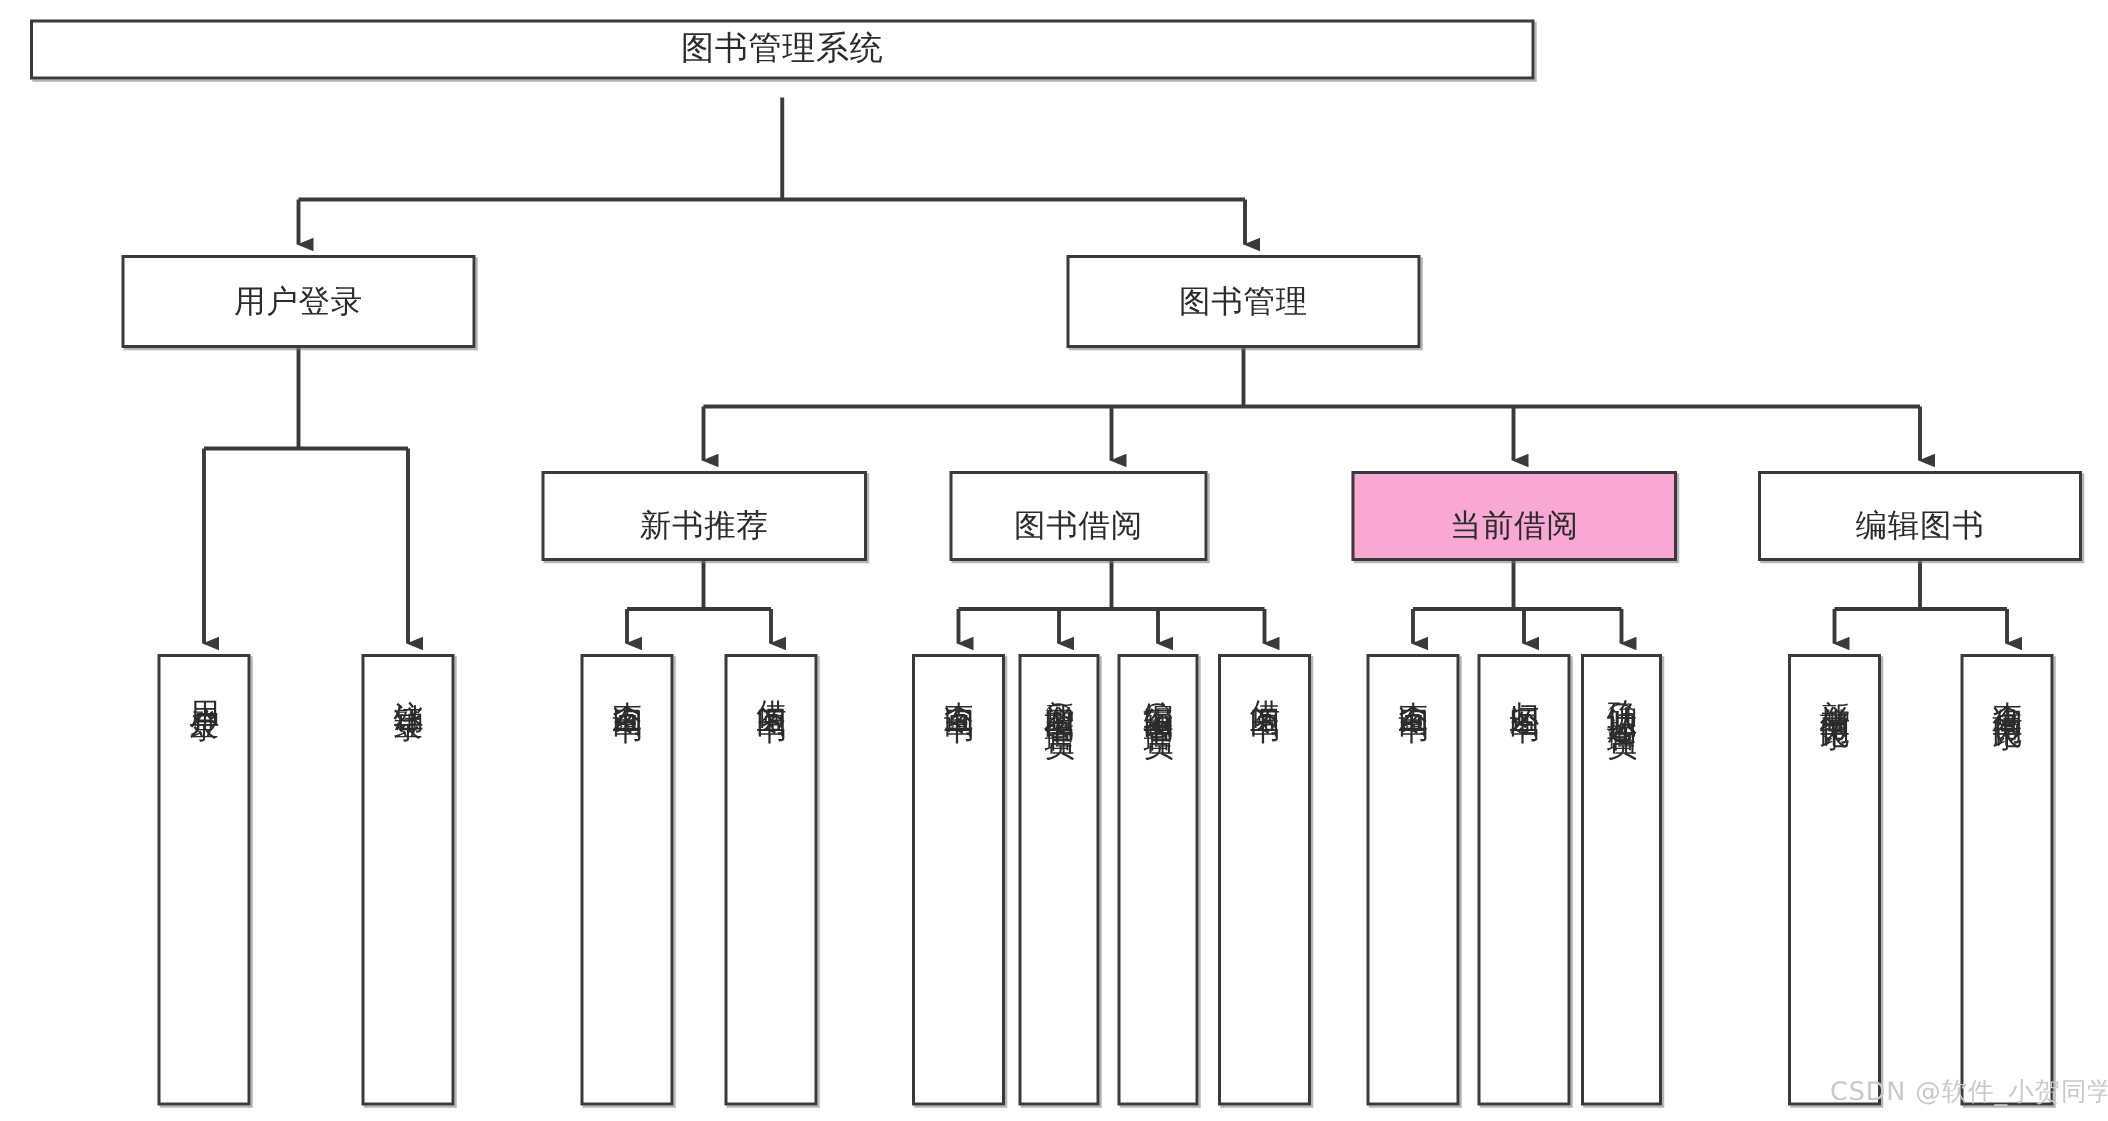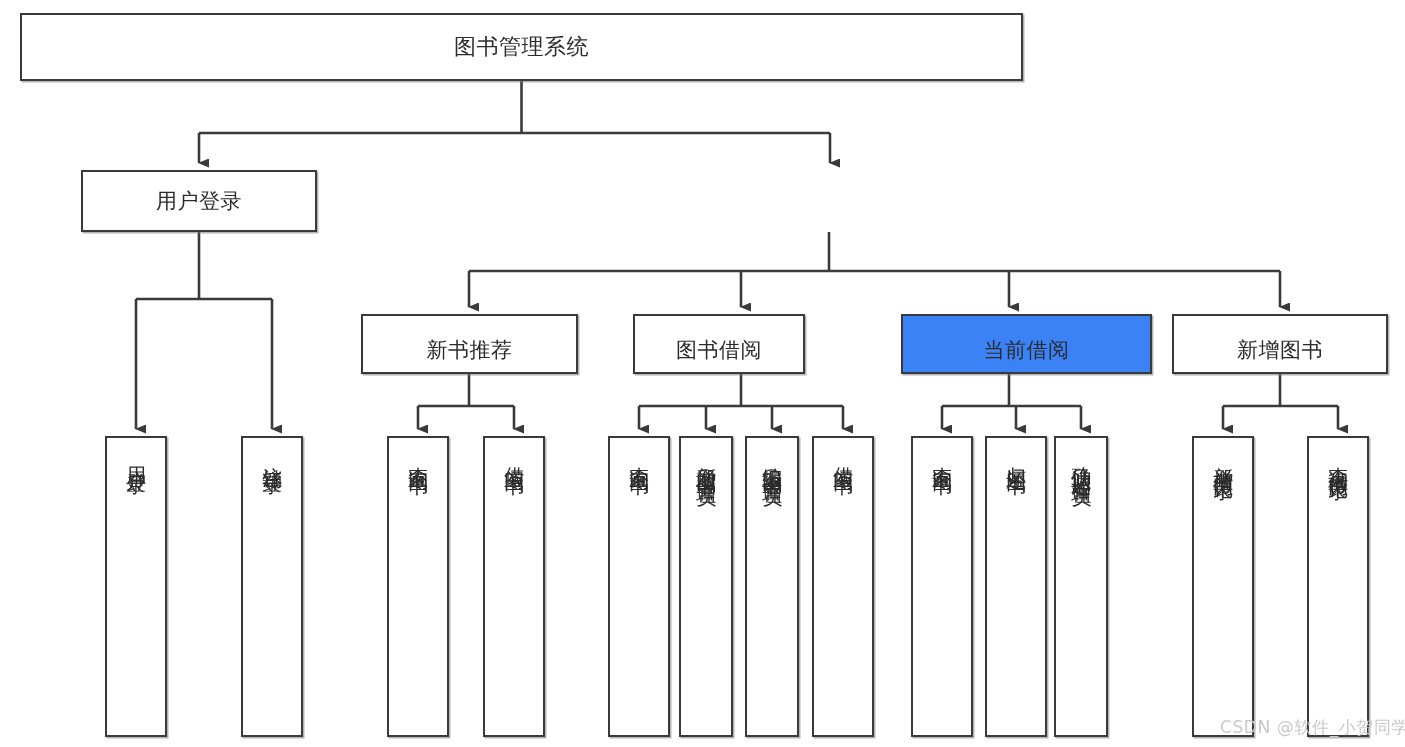--- a/index.html
+++ b/index.html
@@ -118,39 +118,42 @@
       <path d="M 1016 406 L 1016 429" marker-end="url(#arrowhead)"></path>
       <path d="M 1081 406 L 1081 429" marker-end="url(#arrowhead)"></path>
 
       <path d="M 1280 374 L 1280 406"></path>
       <path d="M 1223 406 L 1338 406"></path>
       <path d="M 1223 406 L 1223 429" marker-end="url(#arrowhead)"></path>
       <path d="M 1338 406 L 1338 429" marker-end="url(#arrowhead)"></path>
     </g>
   </svg>
 
-  <div class="node root" style="left: 20px; top: 13px; width: 1003px; height: 68px; border-color: rgb(58, 58, 58); background: rgb(255, 255, 255);">
+  <div class="node root" style="left: 20px; top: 13px; width: 1003px; height: 40px; border-color: rgb(58, 58, 58); background: rgb(255, 255, 255);">
     <span class="node-label" style="color: rgb(43, 43, 43);">图书管理系统</span>
   </div>
 
   <div class="node level2" style="left: 81px; top: 170px; width: 236px; height: 62px; border-color: rgb(58, 58, 58); background: rgb(255, 255, 255);">
     <span class="node-label" style="color: rgb(43, 43, 43);">用户登录</span>
+  </div>
+  <div class="node level2" style="left: 711px; top: 170px; width: 236px; height: 62px; border-color: rgb(58, 58, 58); background: rgb(255, 255, 255);">
+    <span class="node-label" style="color: rgb(43, 43, 43);">图书管理</span>
   </div>
 
   <div class="node level3" style="left: 361px; top: 314px; width: 217px; height: 60px; border-color: rgb(58, 58, 58); background: rgb(255, 255, 255);">
     <span class="node-label" style="color: rgb(43, 43, 43);">新书推荐</span>
   </div>
   <div class="node level3" style="left: 633px; top: 314px; width: 172px; height: 60px; border-color: rgb(58, 58, 58); background: rgb(255, 255, 255);">
     <span class="node-label" style="color: rgb(43, 43, 43);">图书借阅</span>
   </div>
-  <div class="node level3" style="left: 901px; top: 314px; width: 251px; height: 60px; border-color: rgb(58, 58, 58); background: #3b82f6;">
+  <div class="node level3" style="left: 901px; top: 314px; width: 217px; height: 60px; border-color: rgb(58, 58, 58); background: #f9a8d4;">
     <span class="node-label" style="color: rgb(43, 43, 43);">当前借阅</span>
   </div>
   <div class="node level3" style="left: 1172px; top: 314px; width: 216px; height: 60px; border-color: rgb(58, 58, 58); background: rgb(255, 255, 255);">
-    <span class="node-label" style="color: rgb(43, 43, 43);">新增图书</span>
+    <span class="node-label" style="color: rgb(43, 43, 43);">编辑图书</span>
   </div>
 
   <div class="node vertical" style="left: 105px; top: 436px; width: 62px; height: 301px; border-color: rgb(58, 58, 58); background: rgb(255, 255, 255);">
     <span class="node-label" style="color: rgb(43, 43, 43);">用户登录</span>
   </div>
   <div class="node vertical" style="left: 241px; top: 436px; width: 62px; height: 301px; border-color: rgb(58, 58, 58); background: rgb(255, 255, 255);">
     <span class="node-label" style="color: rgb(43, 43, 43);">注销登录</span>
   </div>
   <div class="node vertical" style="left: 387px; top: 436px; width: 62px; height: 301px; border-color: rgb(58, 58, 58); background: rgb(255, 255, 255);">
     <span class="node-label" style="color: rgb(43, 43, 43);">查询图书</span>

